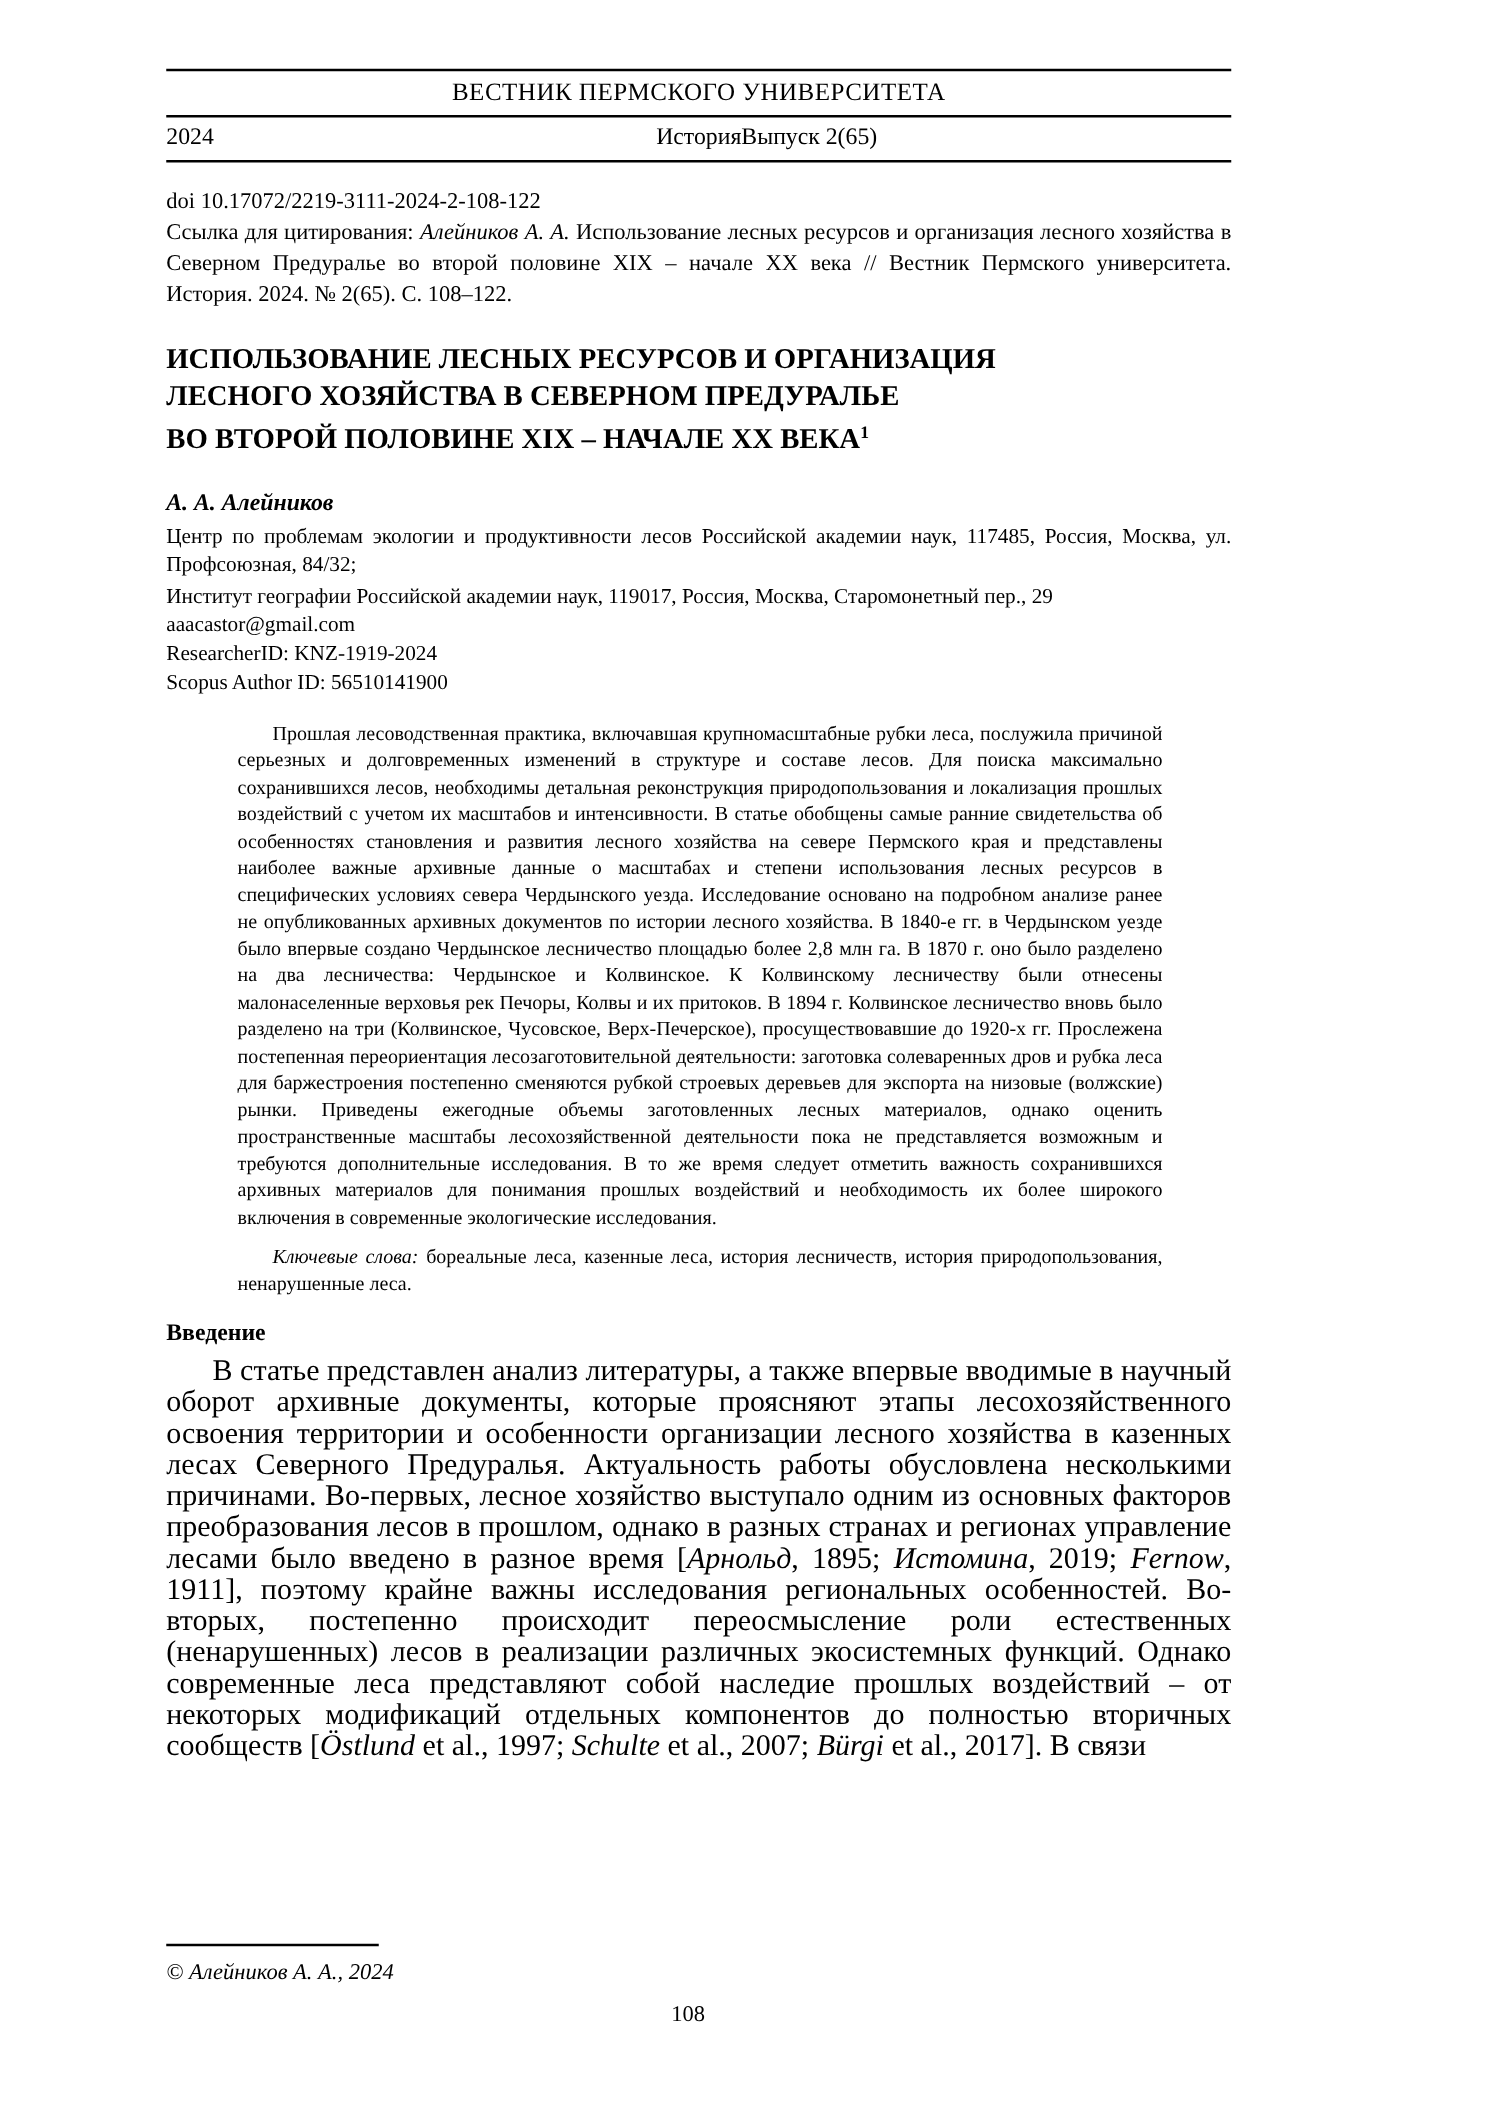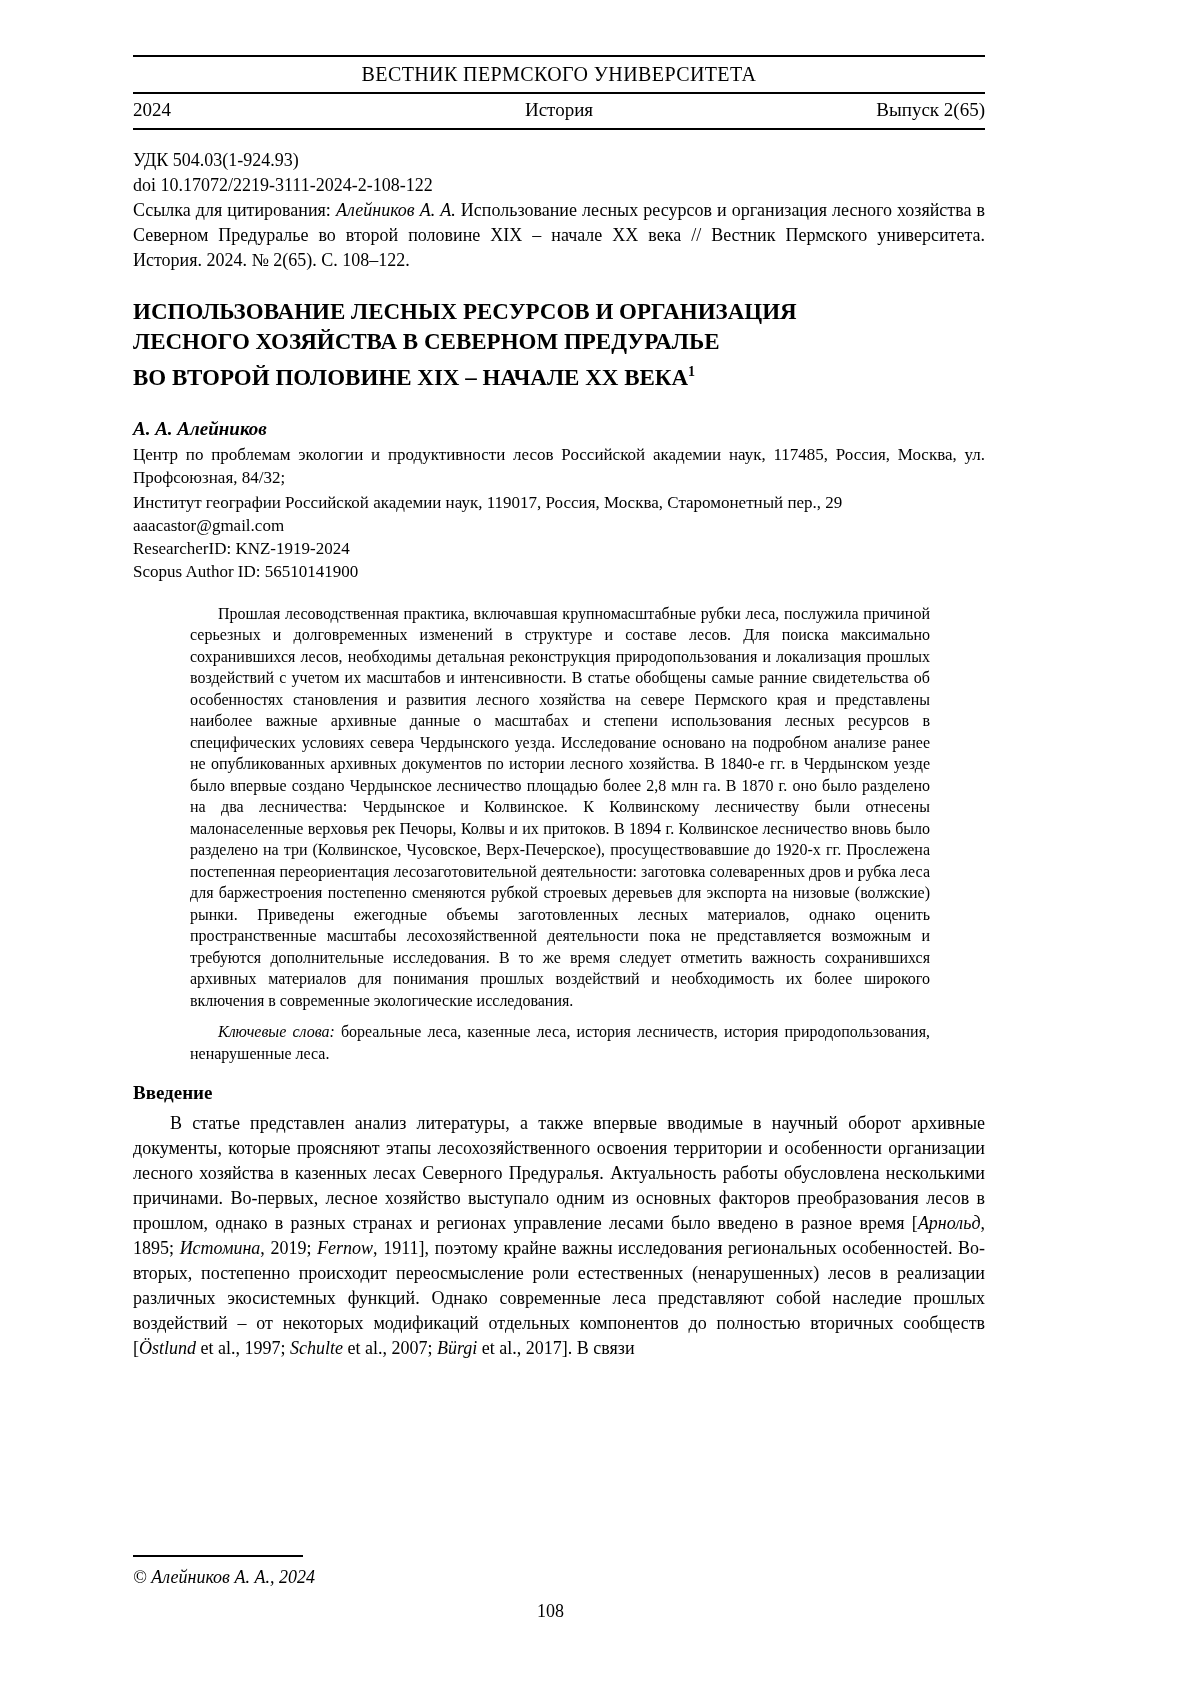--- a/index.html
+++ b/index.html
@@ -25,21 +25,21 @@
   .issue-row {
     display: grid;
     grid-template-columns: 1fr auto 1fr;
     align-items: baseline;
     font-size: 19px;
     line-height: 24px;
     padding: 4px 0 6px 0;
   }
   .issue-year { text-align: left; }
   .issue-section { text-align: center; font-weight: normal; }
-  .issue-number { text-align: right; }
+  .issue-number { }
 
   .meta { margin-top: 18px; font-size: 18px; line-height: 25px; }
   .meta-line { margin: 0; }
   .citation { margin: 0; text-align: justify; }
 
   .title {
     margin: 24px 0 0 0;
     text-align: left;
     font-size: 23px;
     font-weight: bold;
@@ -67,21 +67,21 @@
     margin: 10px 0 0 0;
     padding-left: 57px;
     padding-right: 55px;
     font-size: 16px;
     line-height: 21.5px;
     text-align: justify;
     text-indent: 28px;
   }
 
   .section-heading { margin: 16px 0 6px 0; font-size: 19px; font-weight: bold; line-height: 25px; }
-  .body-par { margin: 0; font-size: 18px; line-height: 25px; text-align: justify; text-indent: 37px; }
+  .body-par { margin: 0; font-size: 24px; line-height: 25px; text-align: justify; text-indent: 37px; }
 
   .italic { font-style: italic; }
 
   .footer { position: absolute; left: 133px; right: 232px; top: 1555px; }
   .footnote-rule { width: 170px; border-top: 2px solid #000; height: 0; }
   .copyright { margin-top: 8px; font-size: 18px; font-style: italic; line-height: 24px; }
   .page-number { margin-top: 10px; text-align: center; font-size: 18px; line-height: 24px; }
 </style>
 </head>
 <body>
@@ -92,21 +92,20 @@
   <div class="journal-title">ВЕСТНИК ПЕРМСКОГО УНИВЕРСИТЕТА</div>
   <div class="rule"></div>
   <div class="issue-row">
     <span class="issue-year">2024</span>
     <span class="issue-section">История</span>
     <span class="issue-number">Выпуск 2(65)</span>
   </div>
   <div class="rule"></div>
 
   <div class="meta">
-    <div class="meta-line">УДК 504.03(1-924.93)</div>
     <div class="meta-line">doi 10.17072/2219-3111-2024-2-108-122</div>
     <p class="citation"><span>Ссылка для цитирования: </span><span class="italic">Алейников А. А.</span><span> Использование лесных ресурсов и организация лесного хозяйства в Северном Предуралье во второй половине XIX – начале XX века // Вестник Пермского университета. История. 2024. № 2(65). С. 108–122.</span></p>
   </div>
 
   <h1 class="title">
     <span class="title-line">ИСПОЛЬЗОВАНИЕ ЛЕСНЫХ РЕСУРСОВ И ОРГАНИЗАЦИЯ</span>
     <span class="title-line">ЛЕСНОГО ХОЗЯЙСТВА В СЕВЕРНОМ ПРЕДУРАЛЬЕ</span>
     <span class="title-line"><span>ВО ВТОРОЙ ПОЛОВИНЕ XIX – НАЧАЛЕ XX ВЕКА</span><sup>1</sup></span>
   </h1>
 

